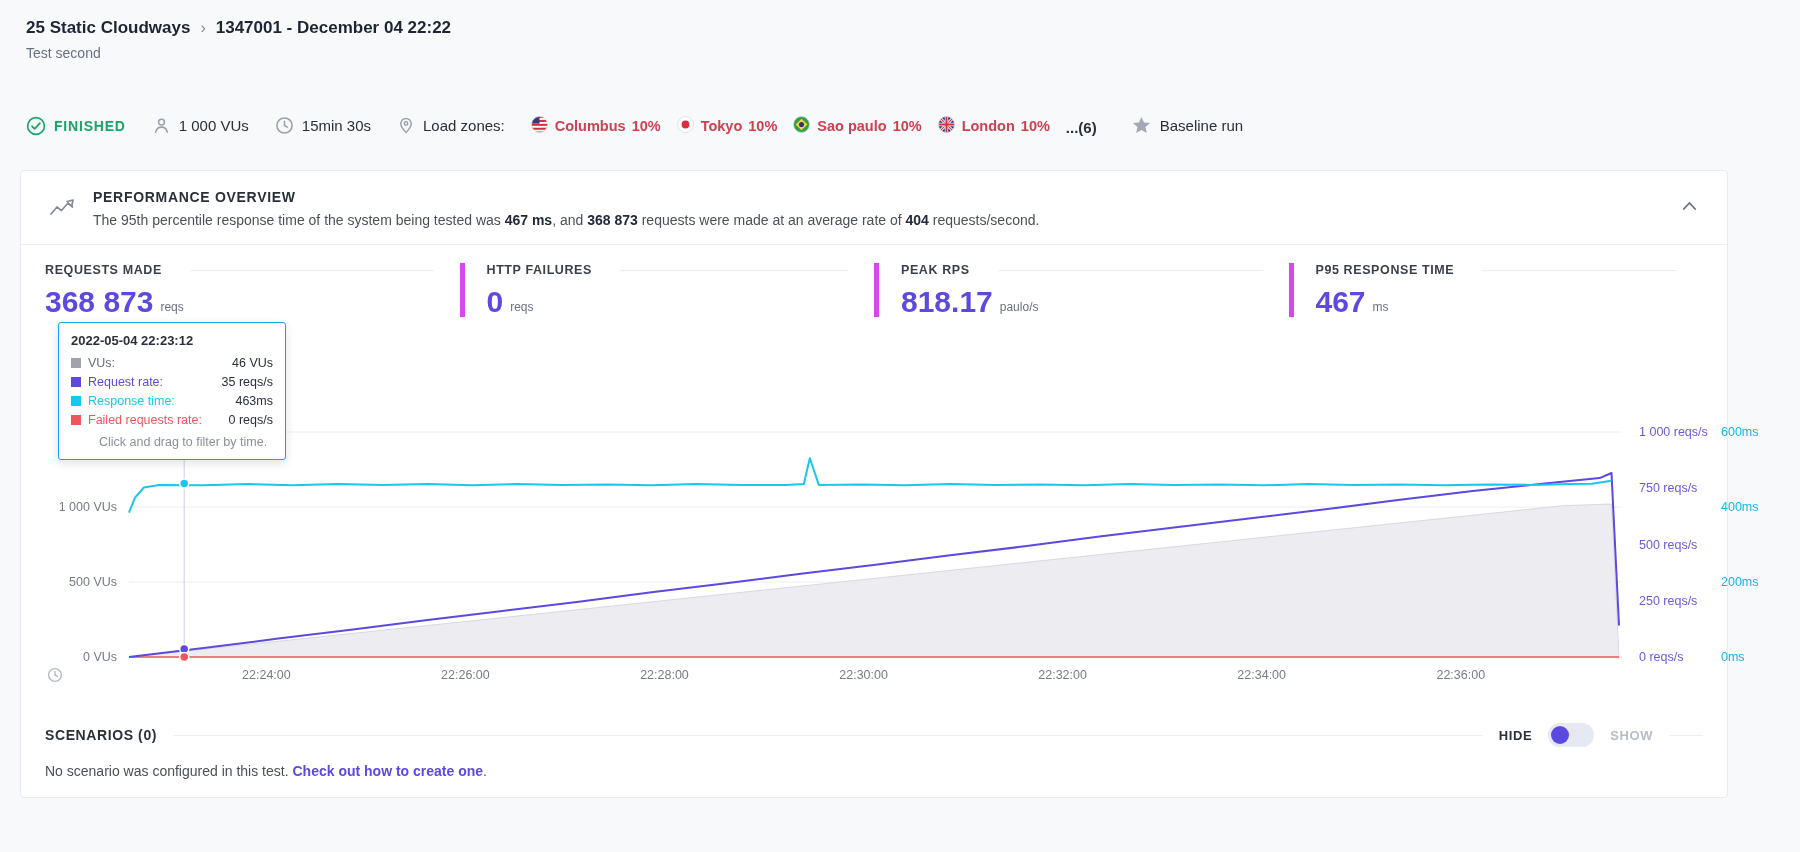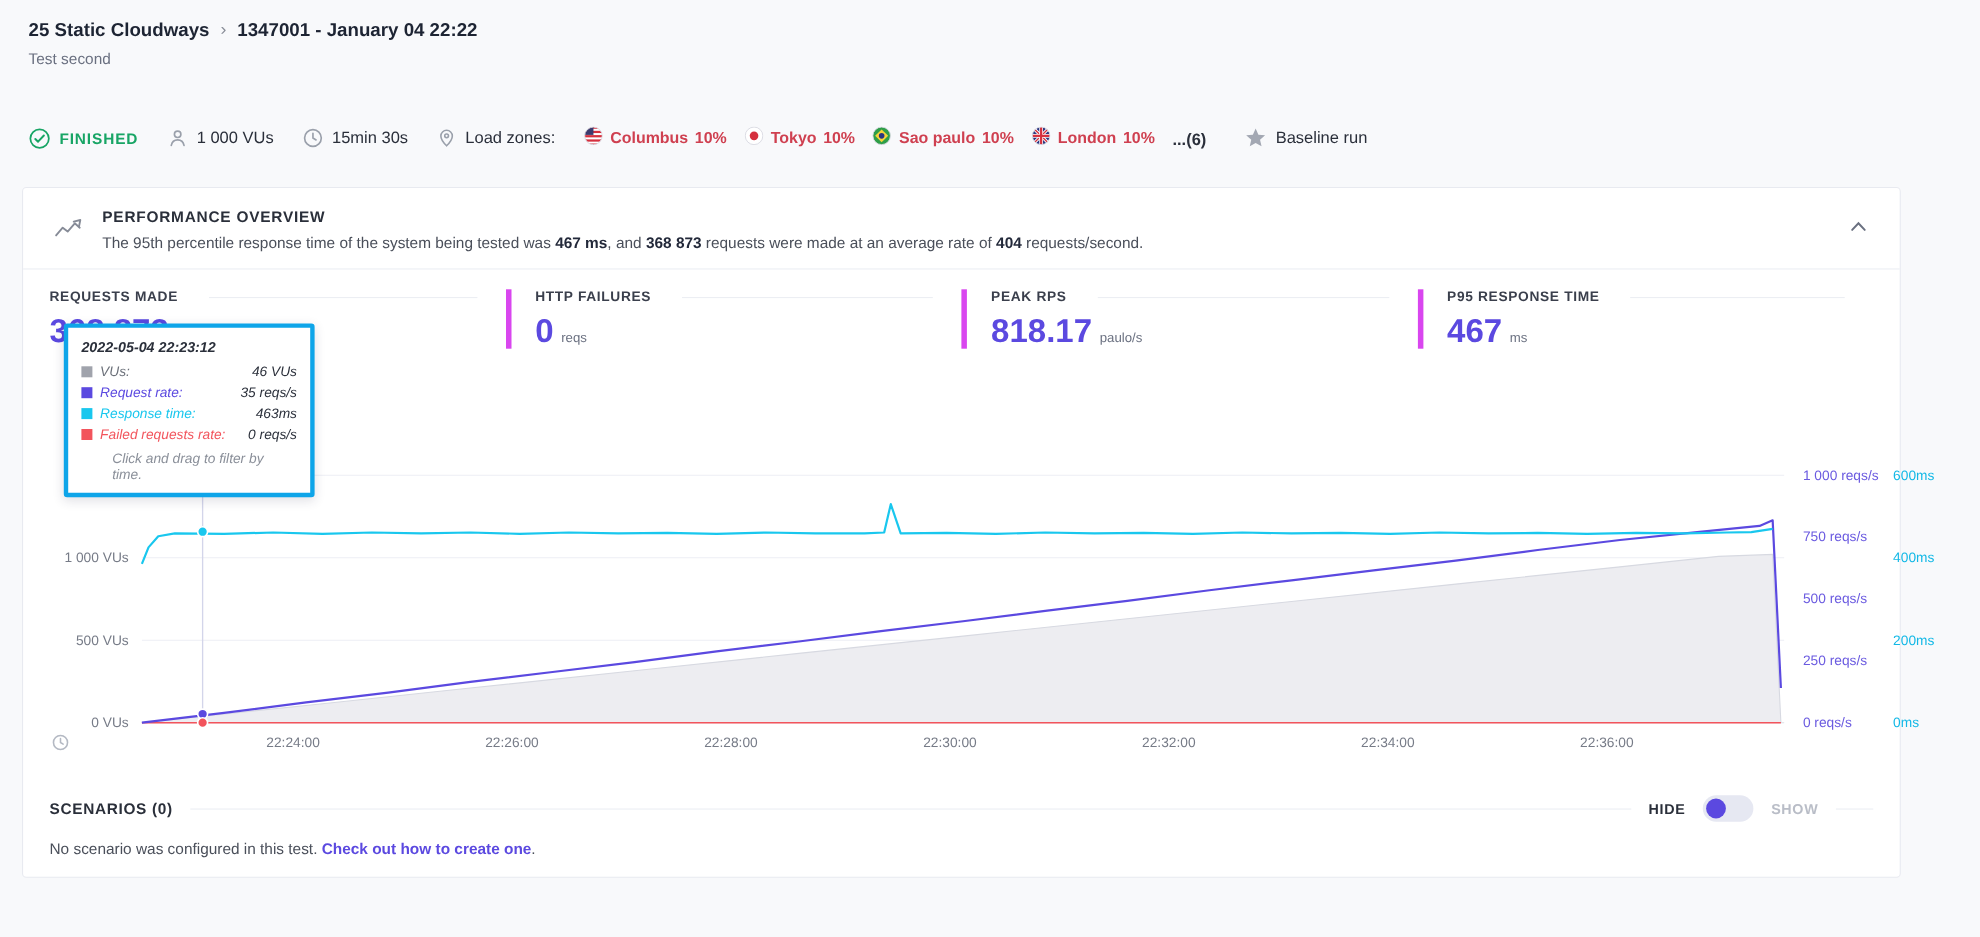--- a/index.html
+++ b/index.html
@@ -42,23 +42,23 @@
   .metric-value-row { margin-top:10px; display:flex; align-items:flex-end; gap:7px; }
   .metric-value { font-size:30px; font-weight:700; color:#5b49e0; line-height:1; }
   .metric-unit { font-size:12px; color:#6a7080; padding-bottom:3px; }
 
   
   .chart-wrap { position:relative; margin-top:90px; height:300px; }
   #chart-svg { position:absolute; inset:0; }
   .chart-clock { position:absolute; left:26px; top:260px; }
 
   
-  .chart-tooltip { position:absolute; left:37px; top:123px; width:228px; background:#fff;
-    border:4px solid #0ea5e9; border-radius:3px; box-shadow:0 3px 10px rgba(40,40,80,.14);
-    padding:10px 12px 10px; z-index:6;font-style:italic; }
+  .chart-tooltip { position:absolute; left:37px; top:151px; width:228px; background:#fff;
+    border:1px solid #0ea5e9; border-radius:3px; box-shadow:0 3px 10px rgba(40,40,80,.14);
+    padding:10px 12px 10px; z-index:6; }
   .tt-time { font-size:13px; font-weight:700; color:#2a2f3a; margin-bottom:8px; }
   .tt-row { display:flex; align-items:center; font-size:12.5px; margin-bottom:5px; }
   .tt-swatch { width:10px; height:10px; margin-right:7px; flex:none; }
   .tt-value { margin-left:auto; color:#2a2f3a; }
   .tt-hint { margin-top:8px; font-size:12.5px; color:#8a8f99;margin-left:28px; }
 
   
   .scenarios { padding:16px 24px 18px; }
   .scen-header { display:flex; align-items:center; gap:16px; }
   .scen-title { font-size:14px; font-weight:700; letter-spacing:.6px; color:#2a2f3a; white-space:nowrap; }
@@ -73,21 +73,21 @@
 </style>
 </head>
 <body>
 
 <div class="page">
 
   <header>
     <div class="breadcrumb">
       <a class="crumb project">25 Static Cloudways</a>
       <span class="crumb-sep">›</span>
-      <span class="crumb current">1347001 - January 04 22:22</span>
+      <span class="crumb current">1347001 - December 04 22:22</span>
     </div>
     <div class="subtitle">Test second</div>
   </header>
 
   <div class="status-row">
     <div class="status-item">
       <span>
         <svg width="20" height="20" viewBox="0 0 20 20">
             <circle cx="10" cy="10" r="8.4" fill="none" stroke="#18a565" stroke-width="1.6"></circle>
             <path d="M6.1 10.3l2.5 2.5 5.3-5.6" fill="none" stroke="#18a565" stroke-width="1.8" stroke-linecap="round" stroke-linejoin="round"></path>

